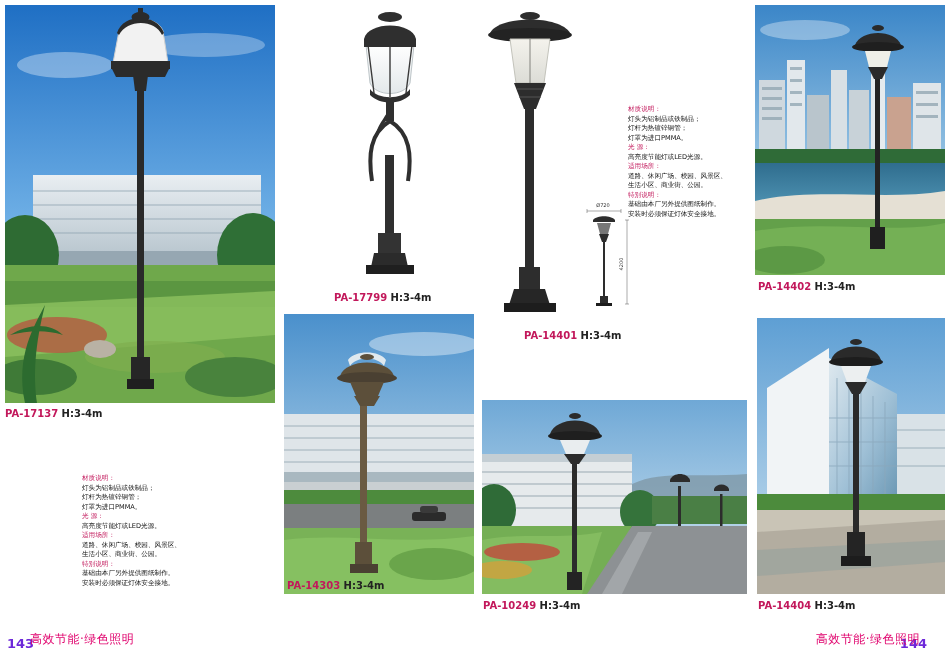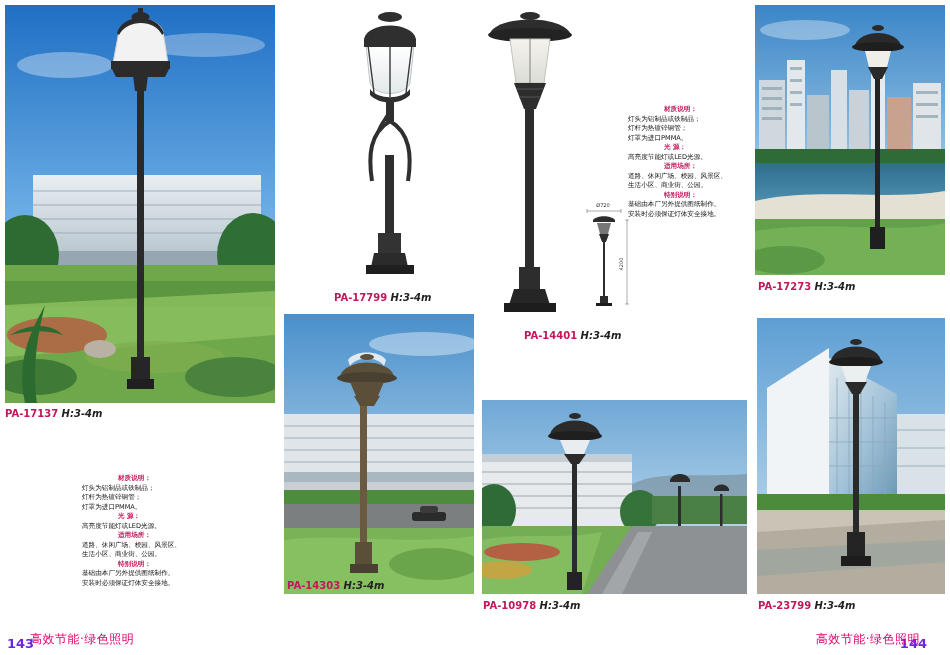--- a/index.html
+++ b/index.html
@@ -9,28 +9,28 @@
     background: #ffffff;
     font-family: "DejaVu Sans", "Liberation Sans", sans-serif;
     position: relative;
     overflow: hidden;
   }
   .page { position:absolute; inset:0; }
 
   
   .photo { position:absolute; overflow:hidden; background:#cfd8dc; }
   .cap { position:absolute; font-size:10px; font-weight:bold; color:#c2185b; white-space:nowrap; }
-  .cap .h { color:#222; font-weight:bold;font-style:italic; }
+  .cap .h { color:#222; font-weight:bold; }
 
   
   svg { display:block; }
 
   
   .spec { position:absolute; font-size:6.6px; line-height:1.45; color:#111; width:150px; }
-  .spec .hd { color:#c2185b; font-weight:bold;margin-left:36px; }
+  .spec .hd { color:#c2185b; font-weight:normal; }
   .spec .row { white-space:nowrap; }
   .pgnum { position:absolute; bottom:4px; font-size:13px; font-weight:bold; color:#6d28d9; }
   .brand { position:absolute; bottom:7px; font-size:12px; color:#e0006c; letter-spacing:0.5px; }
 </style>
 </head>
 <body>
 
 <div class="page">
 
   <div class="photo" style="left:5px; top:5px; width:270px; height:398px;">
@@ -255,21 +255,21 @@
         <rect x="115" y="222" width="15" height="22" fill="#1f1f1f"></rect>
         <path d="M100 40 C 106 24 140 24 146 40 L146 44 L100 44 Z" fill="#2a2a2a"></path>
         <ellipse cx="123" cy="42" rx="26" ry="5" fill="#1f1f1f"></ellipse>
         <path d="M110 46 L136 46 L132 62 L114 62 Z" fill="#efefe8"></path>
         <path d="M113 62 L133 62 L127 74 L119 74 Z" fill="#2a2a2a"></path>
         <ellipse cx="123" cy="23" rx="6" ry="3" fill="#2a2a2a"></ellipse>
       </g>
     </svg>
   </div>
   <div class="cap" style="left:758px; top:281px;">
-    <span>PA-17273</span> <span class="h">H:3-4m</span>
+    <span>PA-14402</span> <span class="h">H:3-4m</span>
   </div>
 
   <div class="spec" style="left:82px; top:474px;">
     <div class="row hd">材质说明：</div>
     <div class="row">灯头为铝制品或铁制品；</div>
     <div class="row">灯杆为热镀锌钢管；</div>
     <div class="row">灯罩为进口PMMA。</div>
     <div class="row hd">光    源：</div>
     <div class="row">高亮度节能灯或LED光源。</div>
     <div class="row hd">适用场所：</div>
@@ -379,21 +379,21 @@
         <rect x="85" y="172" width="15" height="18" fill="#232323"></rect>
         <path d="M68 34 C 74 16 112 16 118 34 L118 38 L68 38 Z" fill="#2b2b2b"></path>
         <ellipse cx="93" cy="36" rx="27" ry="5" fill="#1f1f1f"></ellipse>
         <path d="M78 40 L108 40 L102 54 L84 54 Z" fill="#e9edef"></path>
         <path d="M82 54 L104 54 L97 64 L89 64 Z" fill="#2b2b2b"></path>
         <ellipse cx="93" cy="16" rx="6" ry="3" fill="#2b2b2b"></ellipse>
       </g>
     </svg>
   </div>
   <div class="cap" style="left:483px; top:600px;">
-    <span>PA-10978</span> <span class="h">H:3-4m</span>
+    <span>PA-10249</span> <span class="h">H:3-4m</span>
   </div>
 
   <div class="photo" style="left:757px; top:318px; width:188px; height:276px;">
     <svg width="188" height="276" viewBox="0 0 188 276">
       <defs>
         <linearGradient id="sky5" x1="0" y1="0" x2="0" y2="1">
           <stop offset="0%" stop-color="#5e9fd4"></stop>
           <stop offset="100%" stop-color="#cfe3f0"></stop>
         </linearGradient>
         <linearGradient id="glass5" x1="0" y1="0" x2="1" y2="1">
@@ -434,21 +434,21 @@
         <rect x="84" y="238" width="30" height="10" fill="#1d1d1d"></rect>
         <path d="M74 42 C 80 24 118 24 124 42 L124 46 L74 46 Z" fill="#2a2a2a"></path>
         <ellipse cx="99" cy="44" rx="27" ry="5" fill="#1d1d1d"></ellipse>
         <path d="M84 48 L114 48 L108 64 L90 64 Z" fill="#eceff0"></path>
         <path d="M88 64 L110 64 L103 76 L95 76 Z" fill="#2a2a2a"></path>
         <ellipse cx="99" cy="24" rx="6" ry="3" fill="#2a2a2a"></ellipse>
       </g>
     </svg>
   </div>
   <div class="cap" style="left:758px; top:600px;">
-    <span>PA-23799</span> <span class="h">H:3-4m</span>
+    <span>PA-14404</span> <span class="h">H:3-4m</span>
   </div>
 
   <div class="pgnum" style="left:7px;">143</div>
   <div class="brand" style="left:30px;">高效节能·绿色照明</div>
   <div class="pgnum" style="right:23px;">144</div>
   <div class="brand" style="right:30px;">高效节能·绿色照明</div>
 
 </div>
 
 </body></html>

